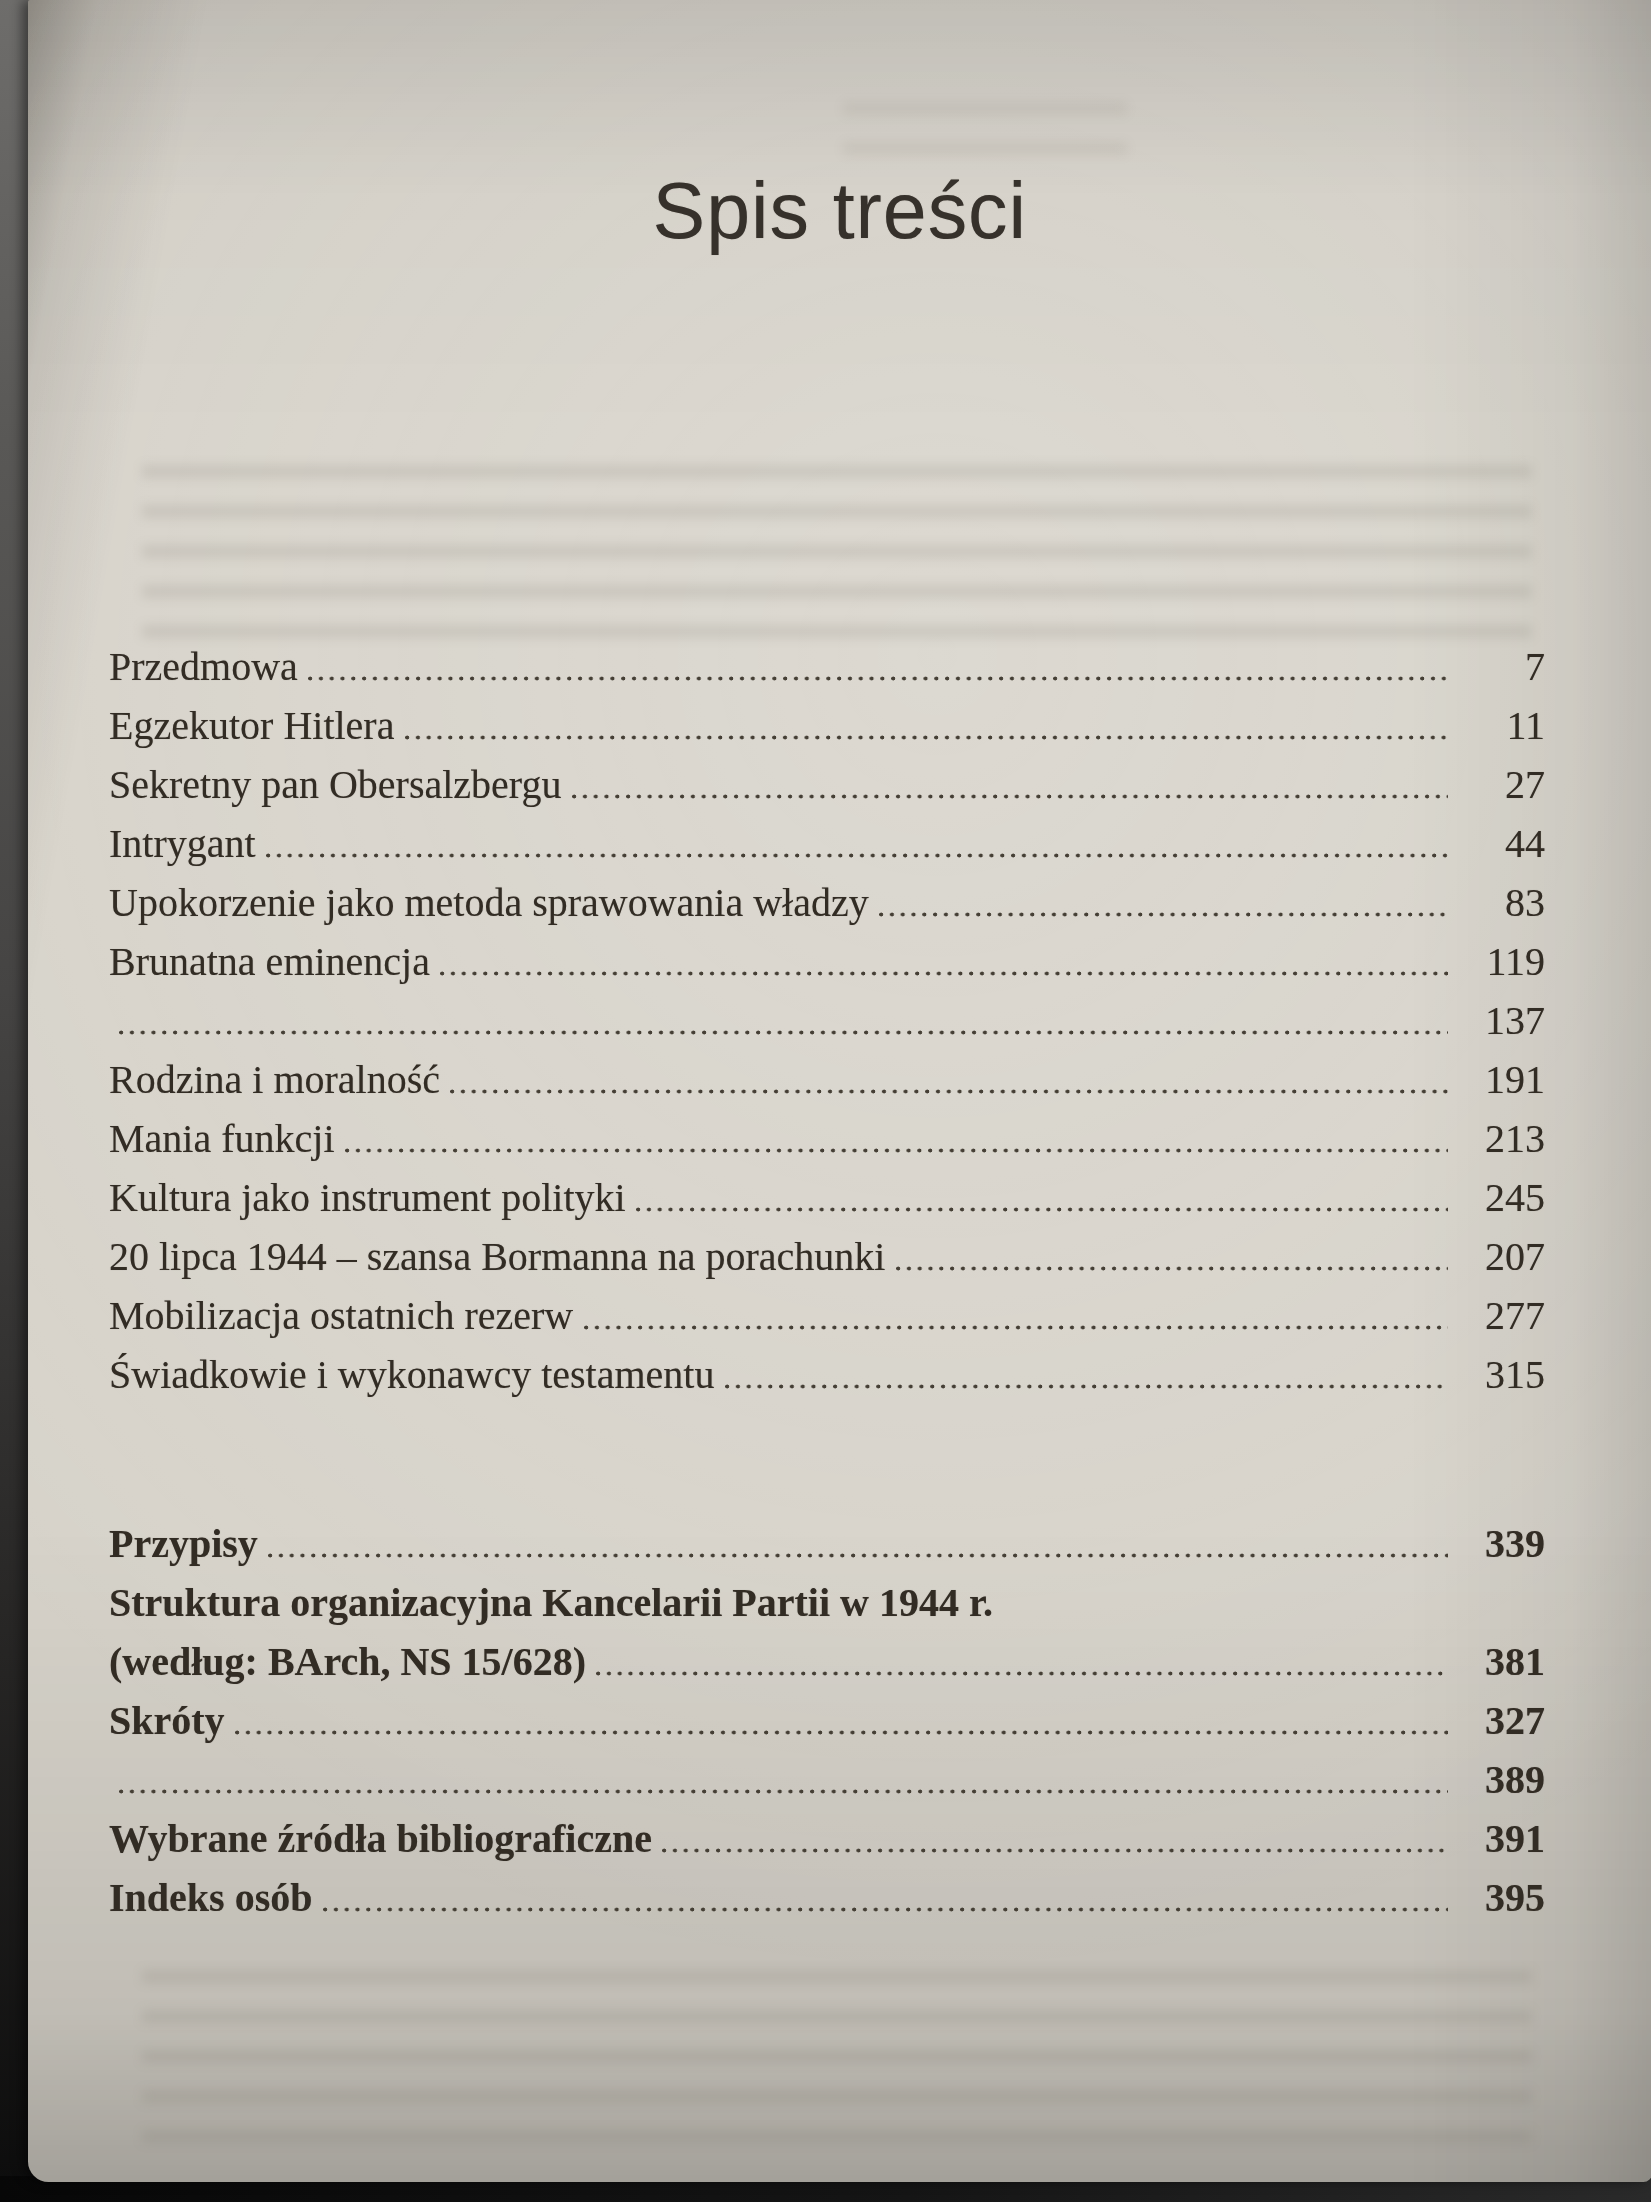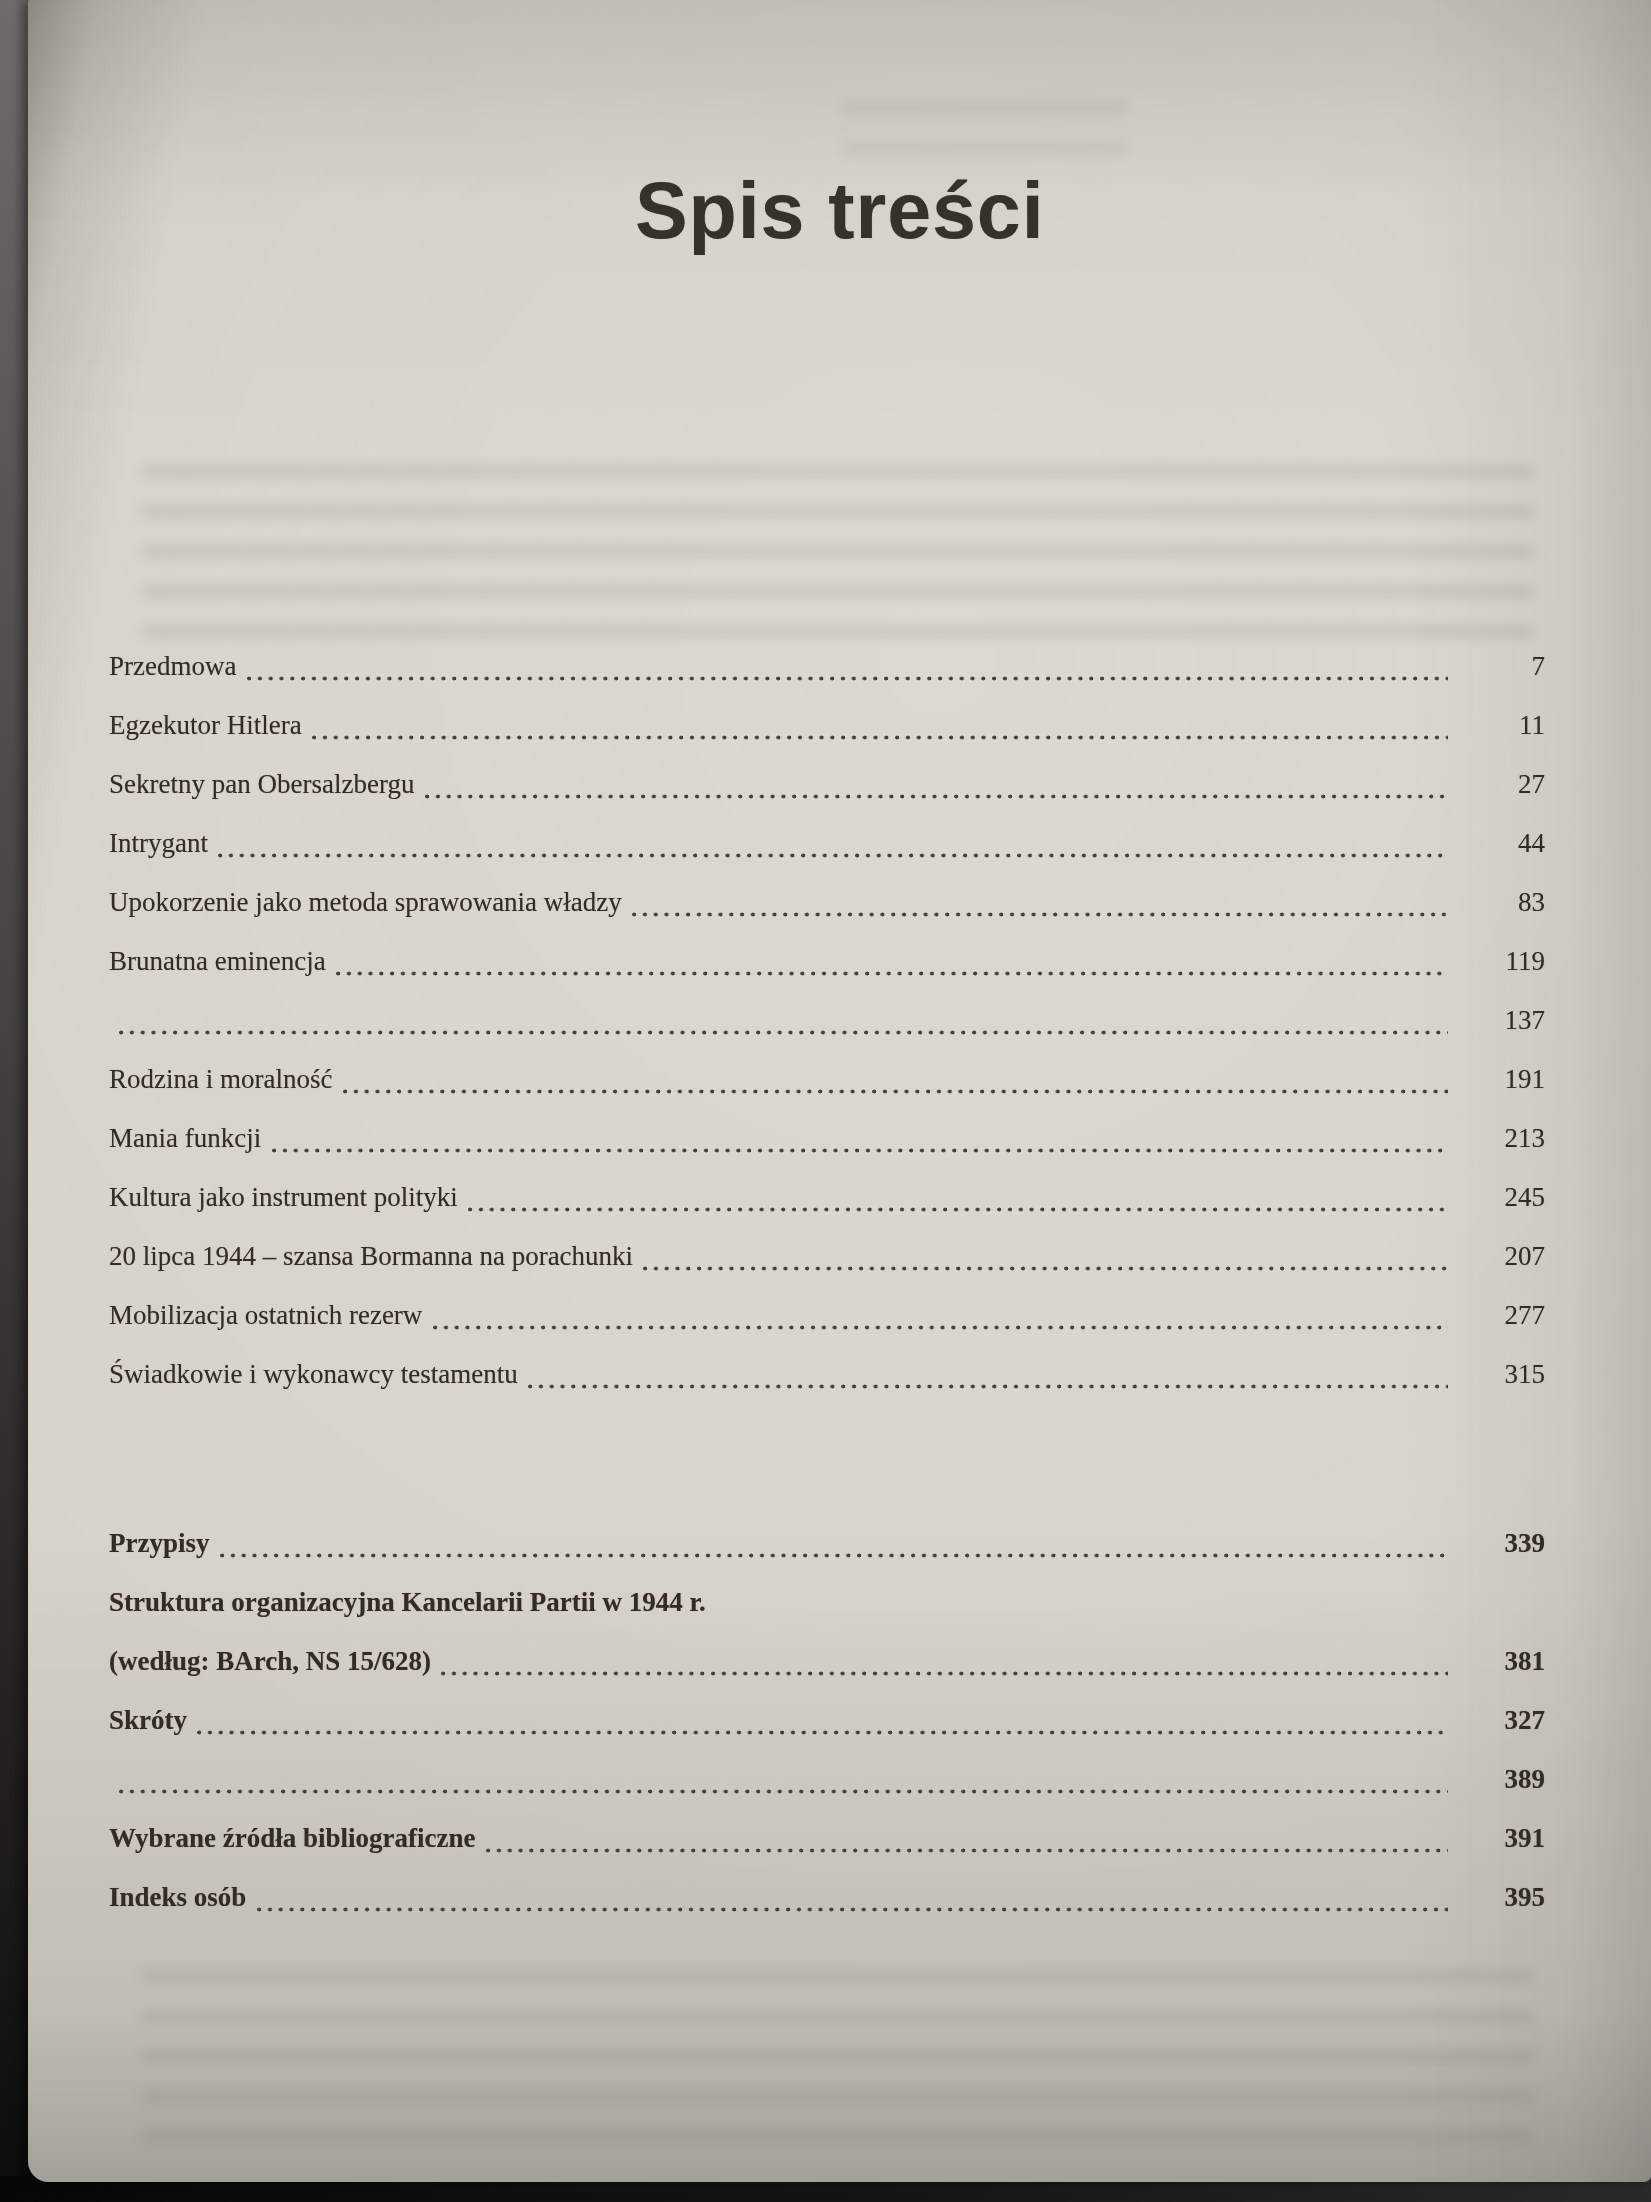--- a/index.html
+++ b/index.html
@@ -22,24 +22,24 @@
     box-shadow:-5.2px 0 12px rgba(0,0,0,0.45);}
 
   
   .ghost{position:absolute;z-index:3;filter:blur(5.2px);opacity:0.5;
     background-image:repeating-linear-gradient(to bottom, rgba(110,104,92,0.30) 0 13px, rgba(0,0,0,0) 13px 40px);}
   #ghost-title{top:102px;left:843px;width:284px;height:77px;opacity:0.33;}
   #ghost-top{top:465px;left:142px;width:1390px;height:177px;}
   #ghost-bottom{top:1970px;left:142px;width:1390px;height:200px;}
 
   .page-title{position:absolute;z-index:4;left:27.5px;right:0;top:165px;text-align:center;
-    font-family:"Liberation Sans",sans-serif;font-size:79px;font-weight:700;letter-spacing:0.9px;color:#36312b;
+    font-family:"Liberation Sans",sans-serif;font-size:79px;font-weight:400;letter-spacing:0.9px;color:#36312b;
     text-shadow:0 0 0.9px rgba(54,49,43,0.35);}
 
-  .toc{position:absolute;z-index:4;left:109px;width:1436px;color:#322c24;font-size:27px;
+  .toc{position:absolute;z-index:4;left:109px;width:1436px;color:#322c24;font-size:40px;
     text-shadow:0 0 0.9px rgba(50,44,36,0.35);}
   #toc-main{top:637px;}
   #toc-back{top:1514px;font-weight:bold;}
   .toc-row{display:flex;align-items:flex-end;height:59px;line-height:59px;}
   .toc-label{white-space:nowrap;}
   .toc-dots{flex:1 1 auto;height:5.2px;margin:0 6.9px 14.6px 10.3px;
     background-image:radial-gradient(circle at 2.2px 2.6px, #453f35 1.8px, rgba(0,0,0,0) 2.3px);
     background-size:10.8px 5.2px;background-repeat:repeat-x;}
   .toc-page{min-width:90px;text-align:right;white-space:nowrap;}
 </style>

